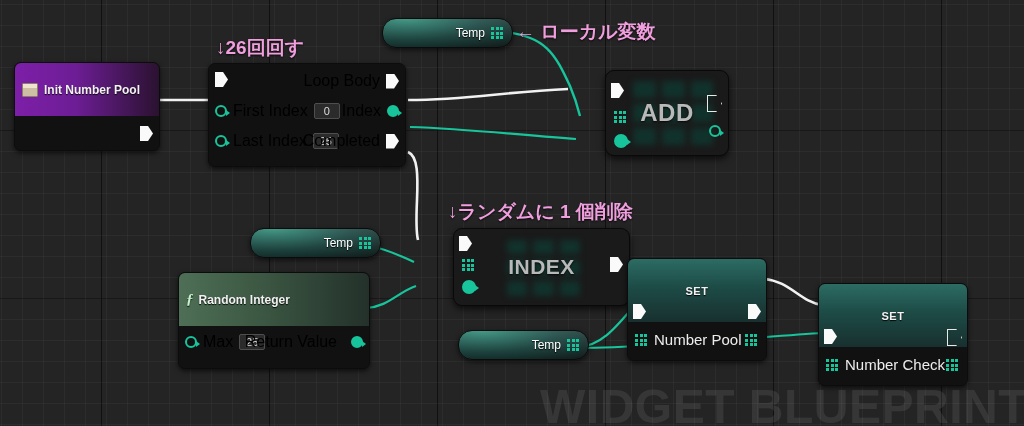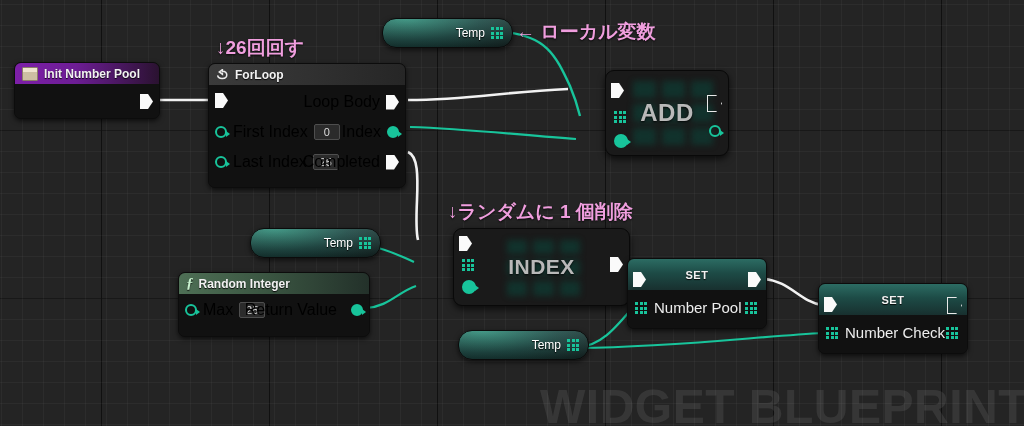--- a/index.html
+++ b/index.html
@@ -56,21 +56,21 @@
     background: #151515;
     border: 1px solid #0c0c0c;
     box-shadow: 0 2px 5px rgba(0,0,0,0.65);
     overflow: hidden;
   }
   .node-head {
     position: relative;
     height: 21px;
     display: flex;
     align-items: center;
-    padding: 0 7px;
+    padding: 16px 7px;
     font-size: 12px;
     font-weight: bold;
     color: #f2f2f2;
     text-shadow: 0 1px 1px rgba(0,0,0,0.9);
     white-space: nowrap;
   }
   .node-body {
     position: relative;
     background: rgba(17,17,17,0.92);
   }
@@ -314,28 +314,20 @@
     <div class="node-head head-event">
       <span class="event-icon"></span>
       <span>Init Number Pool</span>
     </div>
     <div class="node-body">
       <span class="exec-pin exec-out"></span>
     </div>
   </div>
 
   <div class="node" id="n-forloop">
-    <div class="node-head head-teal">
-      <span class="loop-icon">
-        <svg width="13" height="11" viewBox="0 0 13 11">
-          <path d="M1.6,6.4 A4.6,3.6 0 1 0 6.4,2.3 L6.4,0.6 L3.3,2.9 L6.4,5.2 L6.4,3.6" fill="none" stroke="#e9e9e9" stroke-width="1.5"></path>
-        </svg>
-      </span>
-      <span>ForLoop</span>
-    </div>
     <div class="node-body">
       <div class="row">
         <div class="left">
           <span class="exec-pin"></span>
         </div>
         <div class="right">
           <span class="pin-label">Loop Body</span>
           <span class="exec-pin"></span>
         </div>
       </div>

